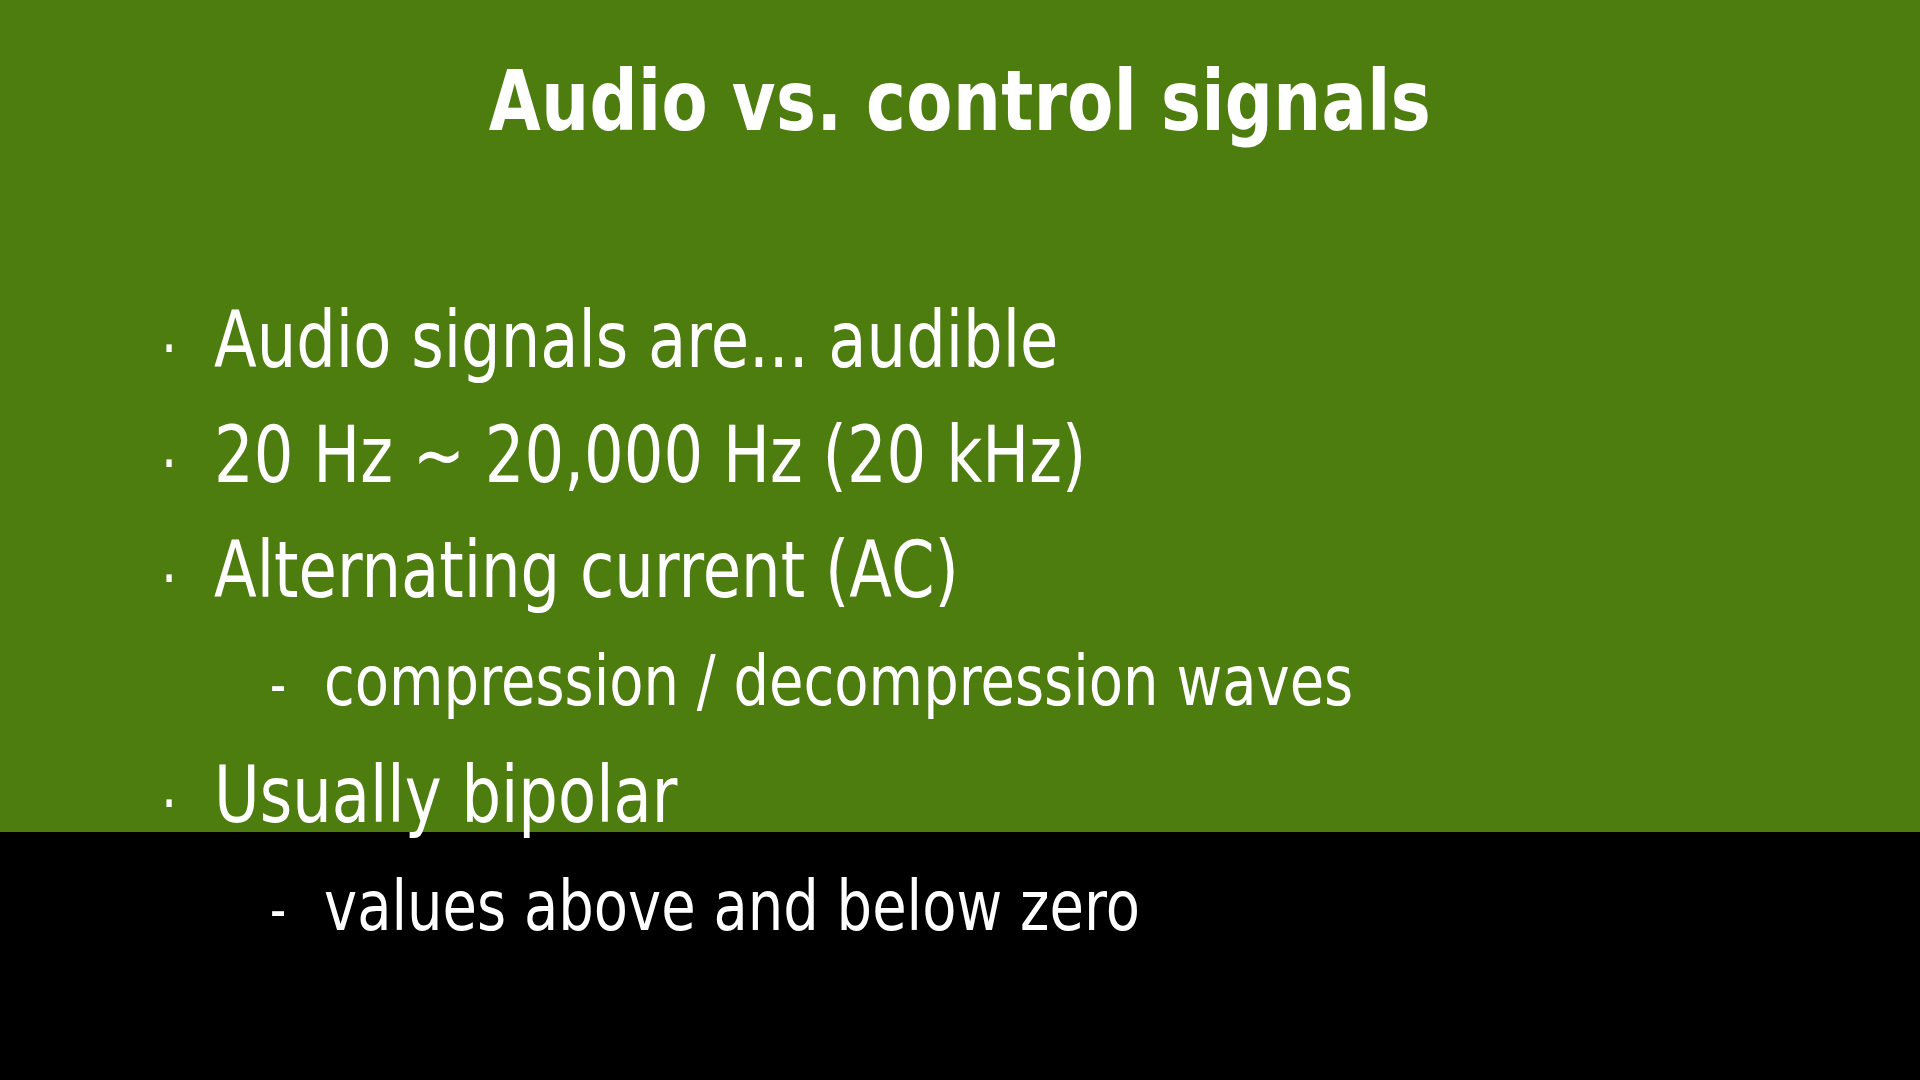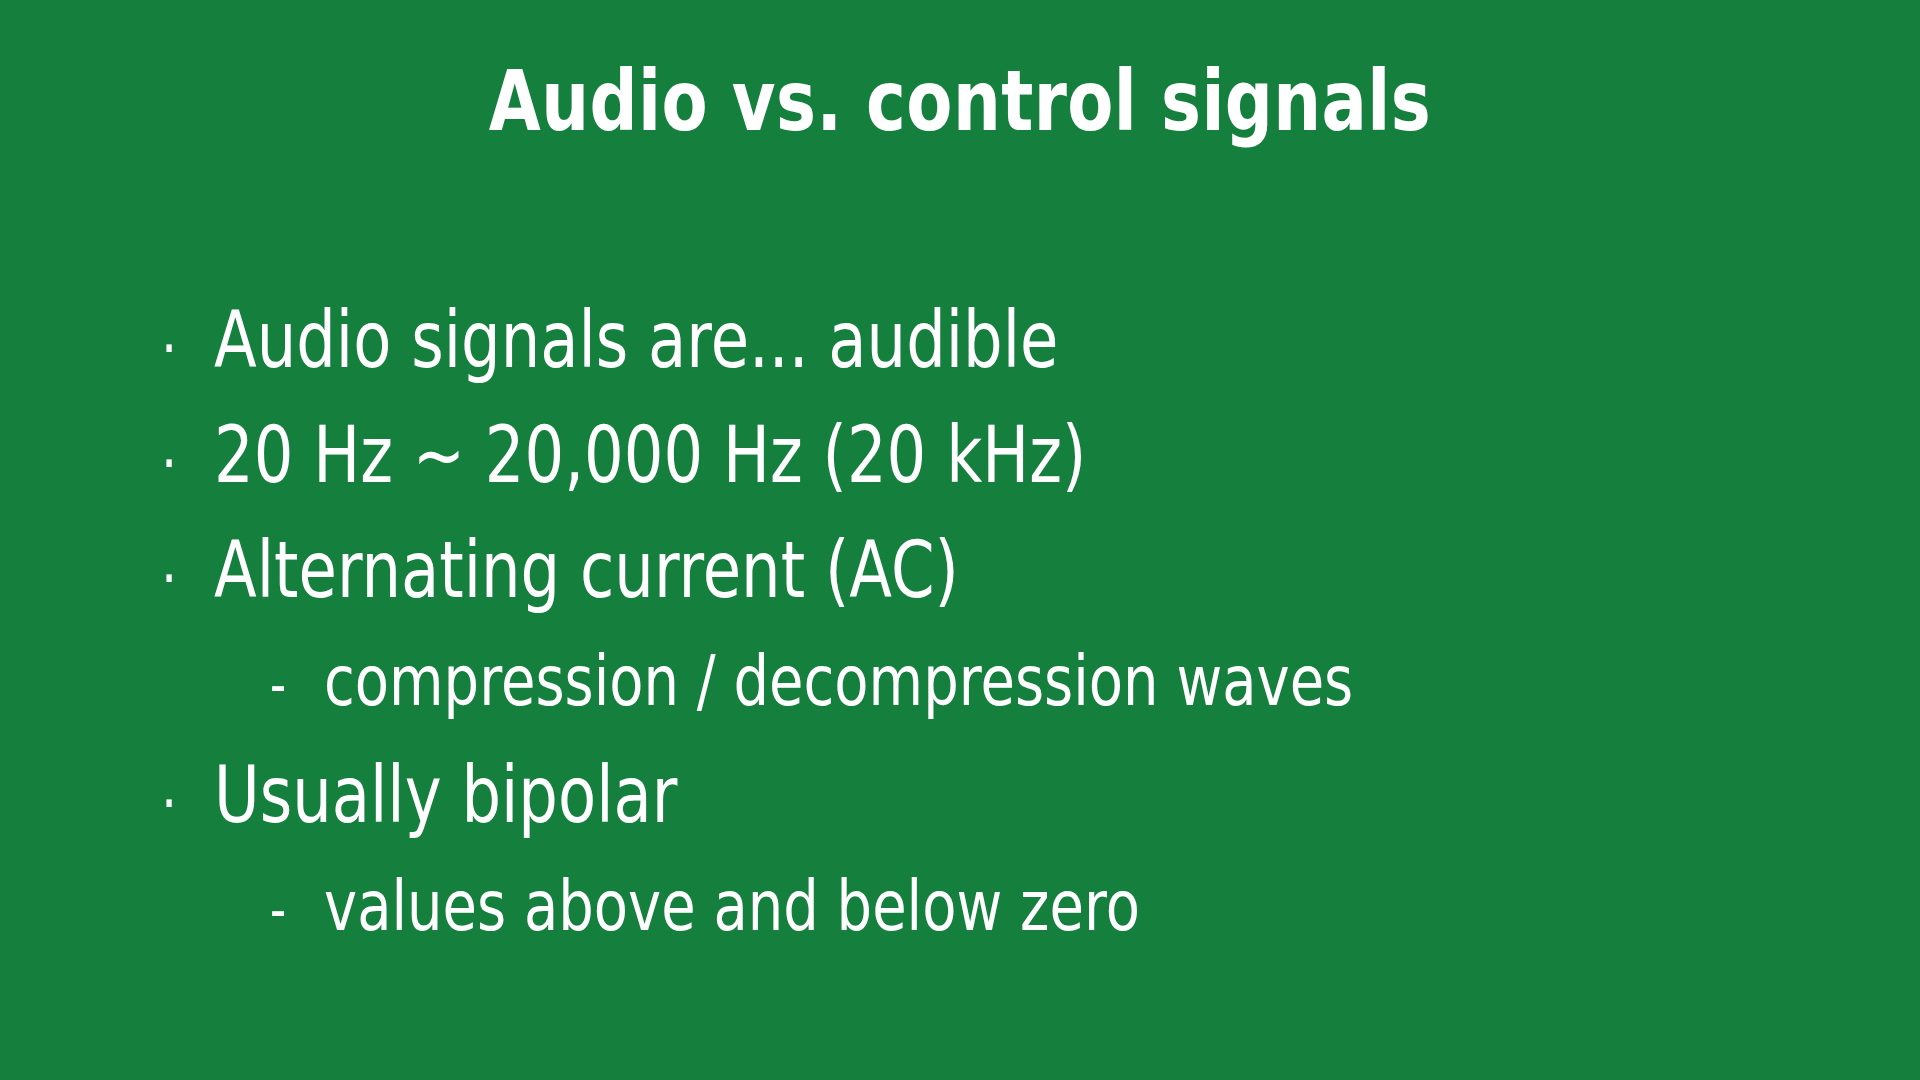--- a/index.html
+++ b/index.html
@@ -11,22 +11,22 @@
   body {
     width: 1920px;
     height: 1080px;
     overflow: hidden;
     font-family: "Liberation Sans", "DejaVu Sans", sans-serif;
   }
 
   #slide {
     position: relative;
     width: 1920px;
-    height: 1080px;
-    background: #15803d;
+    height: 832px;
+    background: #4d7c0f;
     color: #ffffff;
     box-sizing: border-box;
   }
 
   
   #slide-title {
     position: absolute;
     left: 0;
     top: 52px;
     width: 1920px;

